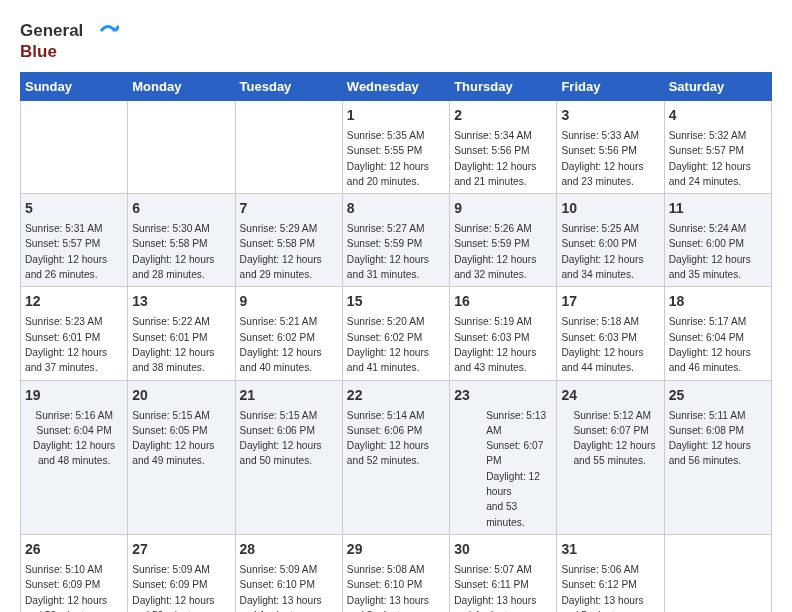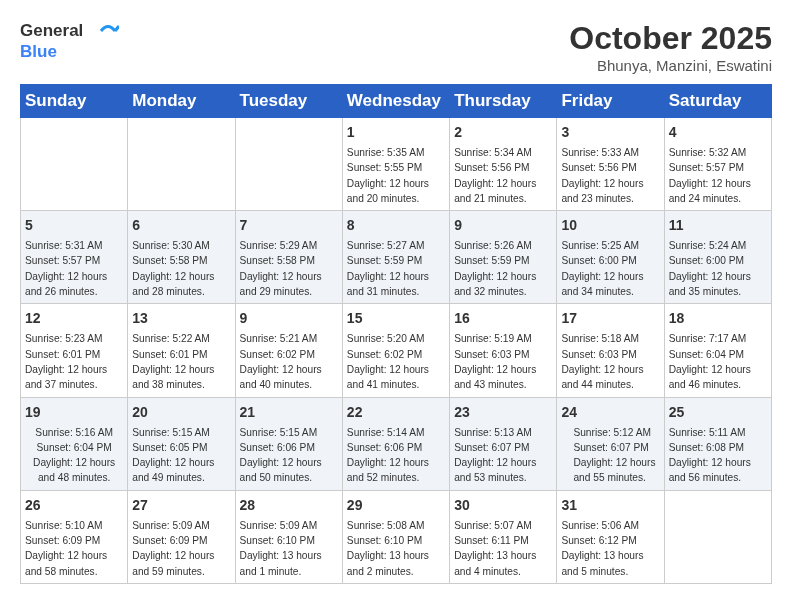--- a/index.html
+++ b/index.html
@@ -35,21 +35,21 @@
     table {
       width: 100%;
       border-collapse: collapse;
       table-layout: fixed;
     }
     thead tr {
       background: #2962C4;
     }
     thead th {
       color: #fff;
-      font-size: 17px;
+      font-size: 13px;
       font-weight: bold;
       padding: 6px 4px;
       text-align: left;
       border: 1px solid #2962C4;
     }
     tbody tr {
       height: 90px;
     }
     tbody tr:nth-child(odd) {
       background: #fff;
@@ -81,26 +81,22 @@
 <div class="header">
   <div class="logo">
     <div>
       <div style="font-size:17px; font-weight:bold; color:#333; display:flex; align-items:center; gap:14px;">
         <span>General</span>
         <svg width="22" height="22" viewBox="0 0 22 22">
           <path d="M4 11 Q11 2 18 11" fill="none" stroke="#2196F3" stroke-width="3"></path>
           <path d="M18 11 L22 6" fill="none" stroke="#2196F3" stroke-width="3"></path>
         </svg>
       </div>
-      <div style="font-size:17px; font-weight:bold; color:#3b82f6;">Blue</div>
+      <div style="font-size:17px; font-weight:bold; color:#7f1d1d;">Blue</div>
     </div>
-  </div>
-  <div class="title-block">
-    <div class="month-title">October 2025</div>
-    <div class="location">Bhunya, Manzini, Eswatini</div>
   </div>
 </div>
 
 <table>
   <thead>
     <tr>
     <th>Sunday</th>
         <th>Monday</th>
         <th>Tuesday</th>
         <th>Wednesday</th>
@@ -232,21 +228,21 @@
         </td>
         <td>
           <div class="day-num">17</div>
           <div class="cell-info" style="white-space: pre-line;">Sunrise: 5:18 AM
 Sunset: 6:03 PM
 Daylight: 12 hours
 and 44 minutes.</div>
         </td>
         <td>
           <div class="day-num">18</div>
-          <div class="cell-info" style="white-space: pre-line;">Sunrise: 7:17 AM
+          <div class="cell-info" style="white-space: pre-line;">Sunrise: 5:17 AM
 Sunset: 6:04 PM
 Daylight: 12 hours
 and 46 minutes.</div>
         </td>
       </tr>
       <tr>
         <td>
           <div class="day-num">19</div>
           <div class="cell-info" style="white-space: pre-line; text-align: center;">Sunrise: 5:16 AM
 Sunset: 6:04 PM
@@ -269,21 +265,21 @@
         </td>
         <td>
           <div class="day-num">22</div>
           <div class="cell-info" style="white-space: pre-line;">Sunrise: 5:14 AM
 Sunset: 6:06 PM
 Daylight: 12 hours
 and 52 minutes.</div>
         </td>
         <td>
           <div class="day-num">23</div>
-          <div class="cell-info" style="white-space: pre-line;">Sunrise: 5:13 AM
+          <div class="cell-info" style="white-space: pre-line; margin-left: 32px;">Sunrise: 5:13 AM
 Sunset: 6:07 PM
 Daylight: 12 hours
 and 53 minutes.</div>
         </td>
         <td>
           <div class="day-num">24</div>
           <div class="cell-info" style="white-space: pre-line; margin-left: 12px;">Sunrise: 5:12 AM
 Sunset: 6:07 PM
 Daylight: 12 hours
 and 55 minutes.</div>

